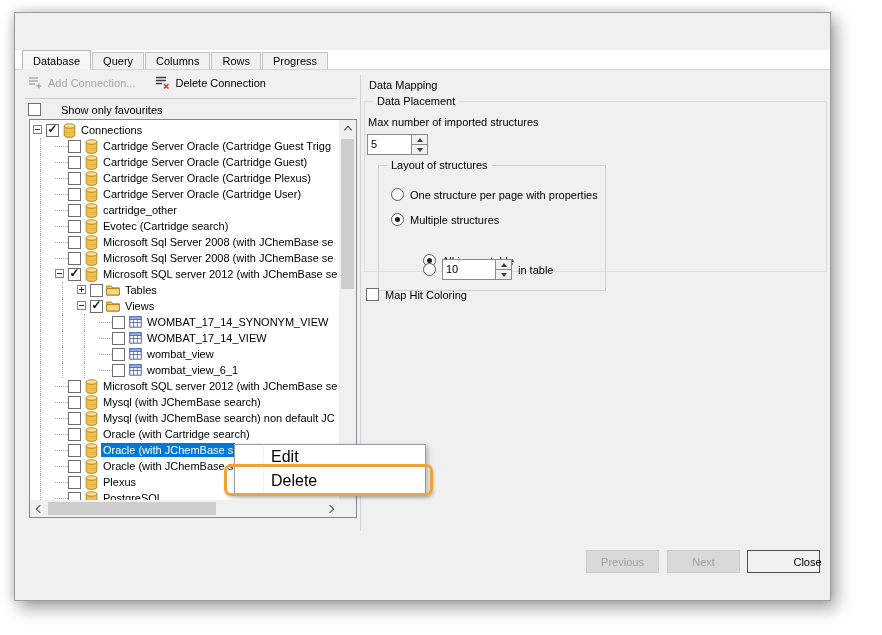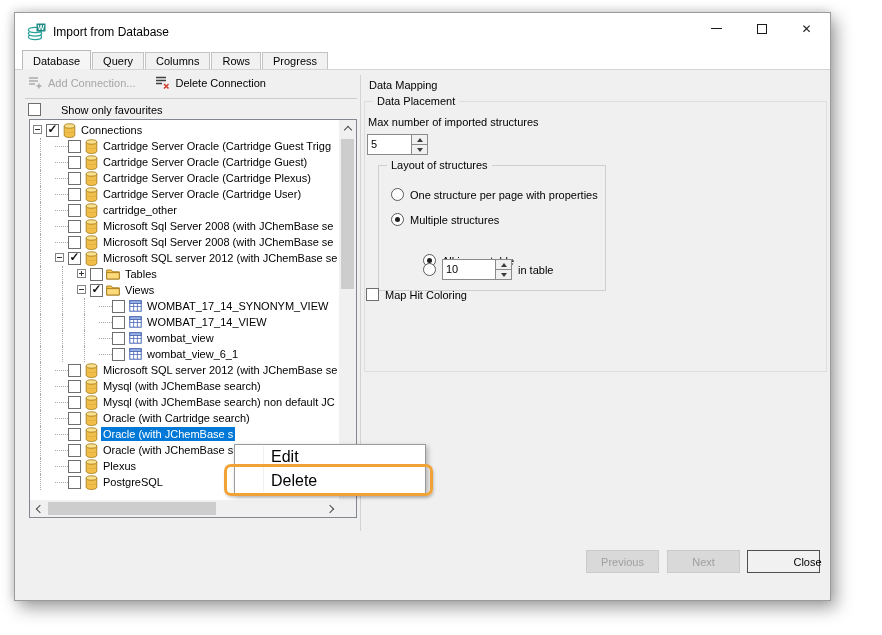--- a/index.html
+++ b/index.html
@@ -69,21 +69,21 @@
   .chev.c-up { transform:rotate(-135deg); margin-top:3px; }
   .chev.c-down { transform:rotate(45deg); margin-top:-2px; }
   .chev.c-left { transform:rotate(135deg); margin-left:3px; }
   .chev.c-right { transform:rotate(-45deg); margin-left:-2px; }
 
   .panel-divider { position:absolute; left:345px; top:62px; height:456px; border-left:1px solid #d2d2d2; }
 
   
   .dm-heading { position:absolute; left:354px; top:66px; }
   .fieldset { position:absolute; border:1px solid #d7d7d7; }
-  .fs-dp { left:349px; top:88px; width:463px; height:271px; border-color:#dedede; }
+  .fs-dp { left:349px; top:88px; width:463px; height:171px; border-color:#dedede; }
   .fs-layout { left:363px; top:152px; width:228px; height:126px; border-color:#cfcfcf; }
   .legend { position:absolute; top:-7px; left:8px; background:#f0f0f0; padding:0 4px; }
   .max-label { position:absolute; left:353px; top:103px; }
   .spin { position:absolute; background:#fff; border:1px solid #8a8a8a; display:flex; height:21px;gap:34px; }
   .spin50 { left:352px; top:121px; width:61px; }
   .spin-val { flex:1; padding:3px 3px 0 3px; font-size:11px; overflow:hidden; }
   .spin-btns { width:16px; border-left:1px solid #8a8a8a; display:flex; flex-direction:column; }
   .spin-b { flex:1; background:#f0f0f0; display:flex; align-items:center; justify-content:center; }
   .spin-b + .spin-b { border-top:1px solid #8a8a8a; }
   .tri-up { width:0; height:0; border-left:3px solid transparent; border-right:3px solid transparent;
@@ -110,43 +110,20 @@
               position:relative; }
   .ctx-gutter { position:absolute; left:28px; top:1px; bottom:1px; border-left:1px solid #f0f0f0; }
   .ring { position:absolute; left:209px; top:451px; width:209px; height:32px; border:3px solid #F0A236;
           border-radius:7px; z-index:10; pointer-events:none; box-shadow:1px 2px 3px rgba(0,0,0,.18); }
 </style>
 </head>
 <body>
 
 <div class="dialog">
 
-  <div class="titlebar">
-    <span class="app-icon" id="app-icon">
-        <svg width="19" height="18" viewBox="0 0 19 18">
-          <ellipse cx="8" cy="14" rx="6.6" ry="2.6" fill="#fff" stroke="#2AA19A" stroke-width="1.3"></ellipse>
-          <ellipse cx="8" cy="10.5" rx="6.6" ry="2.6" fill="#fff" stroke="#2AA19A" stroke-width="1.3"></ellipse>
-          <ellipse cx="8" cy="7" rx="6.6" ry="2.6" fill="#fff" stroke="#2AA19A" stroke-width="1.3"></ellipse>
-          <rect x="9.5" y="0.5" width="9" height="8" fill="#1E8C85"></rect>
-          <text x="14" y="7" font-size="7" font-family="Liberation Sans, sans-serif" fill="#fff" text-anchor="middle" font-weight="bold">W</text>
-        </svg>
-      </span>
-    <span class="title-text">Import from Database</span>
-    <div class="win-controls" id="win-controls">
-        <div class="win-btn">
-          <span class="min-glyph"></span>
-        </div>
-        <div class="win-btn">
-          <span class="max-glyph"></span>
-        </div>
-        <div class="win-btn">
-          <span class="close-glyph">✕</span>
-        </div>
-      </div>
-  </div>
 
   <div class="tabstrip" id="tabstrip">
       <div class="tab active">Database</div>
       <div class="tab">Query</div>
       <div class="tab">Columns</div>
       <div class="tab">Rows</div>
       <div class="tab">Progress</div>
     </div>
 
   <div class="toolbar">
@@ -255,20 +232,35 @@
           </span>
           <span class="cb"></span>
           <span class="t-icon">
             <svg width="13" height="15" viewBox="0 0 13 15">
               <path d="M1.2 3v9.2c0 1.3 2.4 2.3 5.3 2.3s5.3-1 5.3-2.3V3" fill="#F2C04A" stroke="#A9801F" stroke-width="0.9"></path>
               <path d="M1.2 7.5c0 1.3 2.4 2.3 5.3 2.3s5.3-1 5.3-2.3" fill="none" stroke="#D9A93C" stroke-width="0.8"></path>
               <ellipse cx="6.5" cy="3" rx="5.3" ry="2.2" fill="#F9E08E" stroke="#A9801F" stroke-width="0.9"></ellipse>
             </svg>
           </span>
           <span class="t-label">cartridge_other</span>
+        </div>
+        <div class="trow">
+          <span class="ind guide"></span>
+          <span class="exp-slot">
+            <span class="hstub"></span>
+          </span>
+          <span class="cb"></span>
+          <span class="t-icon">
+            <svg width="13" height="15" viewBox="0 0 13 15">
+              <path d="M1.2 3v9.2c0 1.3 2.4 2.3 5.3 2.3s5.3-1 5.3-2.3V3" fill="#F2C04A" stroke="#A9801F" stroke-width="0.9"></path>
+              <path d="M1.2 7.5c0 1.3 2.4 2.3 5.3 2.3s5.3-1 5.3-2.3" fill="none" stroke="#D9A93C" stroke-width="0.8"></path>
+              <ellipse cx="6.5" cy="3" rx="5.3" ry="2.2" fill="#F9E08E" stroke="#A9801F" stroke-width="0.9"></ellipse>
+            </svg>
+          </span>
+          <span class="t-label">Evotec (Cartridge search)</span>
         </div>
         <div class="trow">
           <span class="ind guide"></span>
           <span class="exp-slot">
             <span class="hstub"></span>
           </span>
           <span class="cb"></span>
           <span class="t-icon">
             <svg width="13" height="15" viewBox="0 0 13 15">
               <path d="M1.2 3v9.2c0 1.3 2.4 2.3 5.3 2.3s5.3-1 5.3-2.3V3" fill="#F2C04A" stroke="#A9801F" stroke-width="0.9"></path>

